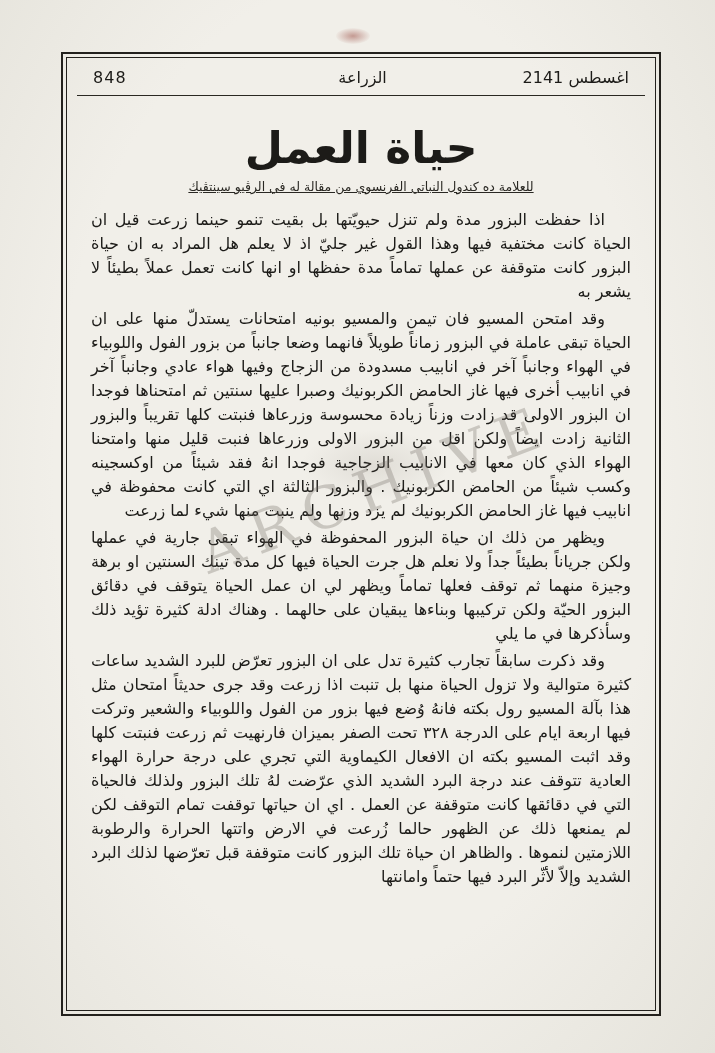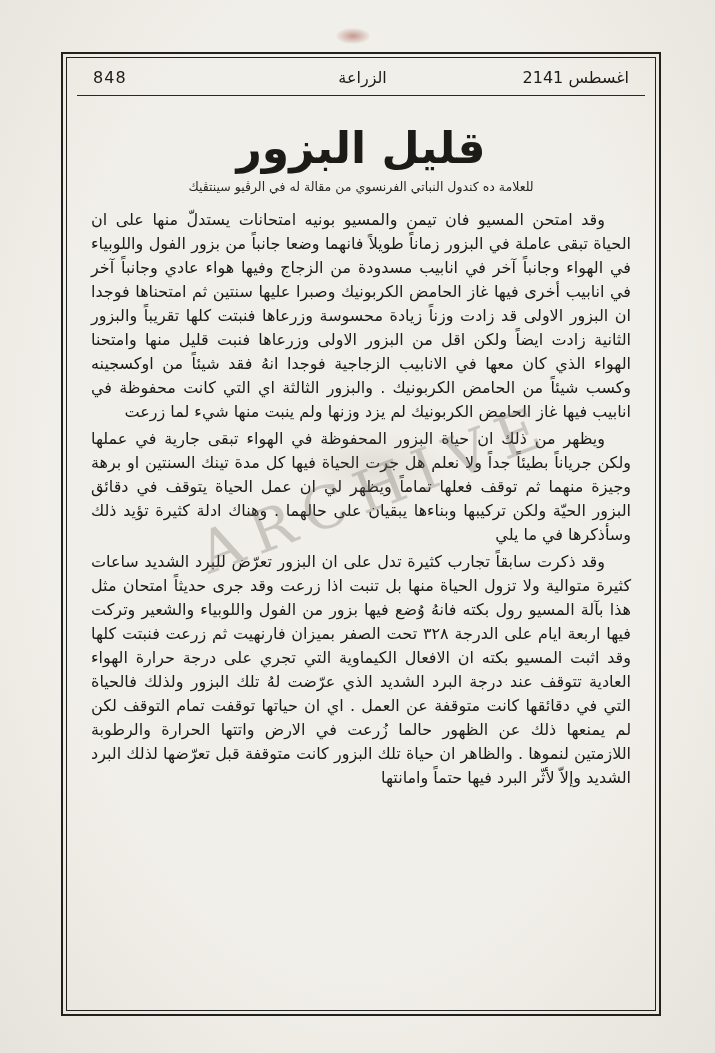--- a/index.html
+++ b/index.html
@@ -58,20 +58,21 @@
     font-weight: bold;
     letter-spacing: 1px;
     font-family: "DejaVu Sans", sans-serif;
   }
   .subtitle {
     text-align: center;
     direction: rtl;
     font-size: 12.5px;
     margin: 2px 0 14px 0;
     color: #2a2823;
+    text-decoration: underline;
   }
   .body {
     direction: rtl;
     text-align: justify;
     padding: 0 24px 0 24px;
     font-size: 16px;
     line-height: 24px;
   }
   .body p {
     margin: 0 0 3px 0;
@@ -124,25 +125,26 @@
     <div class="frame-inner">
 
       <div class="header">
         <span class="hdr-date">اغسطس 2141</span>
         <span class="hdr-section">الزراعة</span>
         <span class="hdr-page">848</span>
       </div>
 
       <div class="rule"></div>
 
-      <h1 class="title">قليل البزور</h1>
+      <h1 class="title">حياة العمل</h1>
 
       <div class="subtitle">للعلامة ده كندول النباتي الفرنسوي من مقالة له في الرڤيو سينتڤيك</div>
 
       <div class="body">
+          <p>اذا حفظت البزور مدة ولم تنزل حيويّتها بل بقيت تنمو حينما زرعت قيل ان الحياة كانت مختفية فيها وهذا القول غير جليّ اذ لا يعلم هل المراد به ان حياة البزور كانت متوقفة عن عملها تماماً مدة حفظها او انها كانت تعمل عملاً بطيئاً لا يشعر به</p>
           <p>وقد امتحن المسيو فان تيمن والمسيو بونيه امتحانات يستدلّ منها على ان الحياة تبقى عاملة في البزور زماناً طويلاً فانهما وضعا جانباً من بزور الفول واللوبياء في الهواء وجانباً آخر في انابيب مسدودة من الزجاج وفيها هواء عادي وجانباً آخر في انابيب أخرى فيها غاز الحامض الكربونيك وصبرا عليها سنتين ثم امتحناها فوجدا ان البزور الاولى قد زادت وزناً زيادة محسوسة وزرعاها فنبتت كلها تقريباً والبزور الثانية زادت ايضاً ولكن اقل من البزور الاولى وزرعاها فنبت قليل منها وامتحنا الهواء الذي كان معها في الانابيب الزجاجية فوجدا انهُ فقد شيئاً من اوكسجينه وكسب شيئاً من الحامض الكربونيك . والبزور الثالثة اي التي كانت محفوظة في انابيب فيها غاز الحامض الكربونيك لم يزد وزنها ولم ينبت منها شيء لما زرعت</p>
           <p>ويظهر من ذلك ان حياة البزور المحفوظة في الهواء تبقى جارية في عملها ولكن جرياناً بطيئاً جداً ولا نعلم هل جرت الحياة فيها كل مدة تينك السنتين او برهة وجيزة منهما ثم توقف فعلها تماماً ويظهر لي ان عمل الحياة يتوقف في دقائق البزور الحيّة ولكن تركيبها وبناءها يبقيان على حالهما . وهناك ادلة كثيرة تؤيد ذلك وسأذكرها في ما يلي</p>
           <p>وقد ذكرت سابقاً تجارب كثيرة تدل على ان البزور تعرّض للبرد الشديد ساعات كثيرة متوالية ولا تزول الحياة منها بل تنبت اذا زرعت وقد جرى حديثاً امتحان مثل هذا بآلة المسيو رول بكته فانهُ وُضع فيها بزور من الفول واللوبياء والشعير وتركت فيها اربعة ايام على الدرجة ٣٢٨ تحت الصفر بميزان فارنهيت ثم زرعت فنبتت كلها وقد اثبت المسيو بكته ان الافعال الكيماوية التي تجري على درجة حرارة الهواء العادية تتوقف عند درجة البرد الشديد الذي عرّضت لهُ تلك البزور ولذلك فالحياة التي في دقائقها كانت متوقفة عن العمل . اي ان حياتها توقفت تمام التوقف لكن لم يمنعها ذلك عن الظهور حالما زُرعت في الارض واتتها الحرارة والرطوبة اللازمتين لنموها . والظاهر ان حياة تلك البزور كانت متوقفة قبل تعرّضها لذلك البرد الشديد وإلاّ لأثّر البرد فيها حتماً وامانتها</p>
         </div>
 
     </div>
   </div>
 
   <div class="wm-smudge"></div>
   <div class="watermark">ARCHIVE</div>

